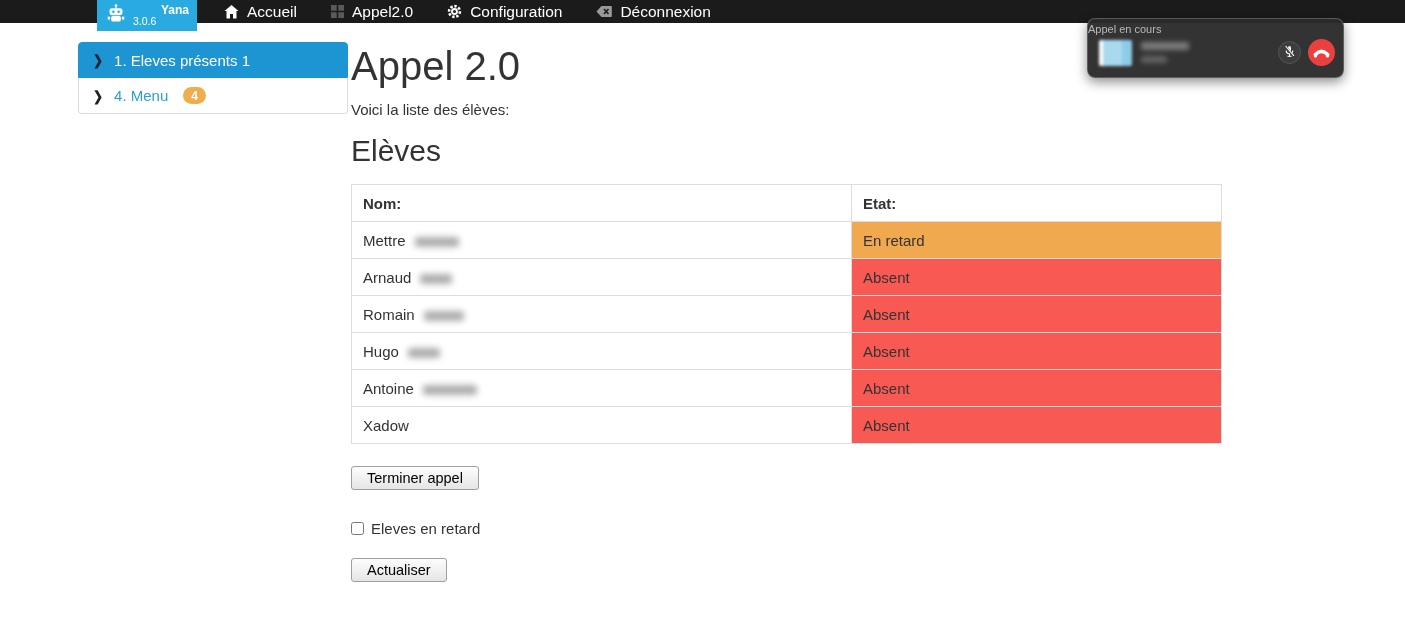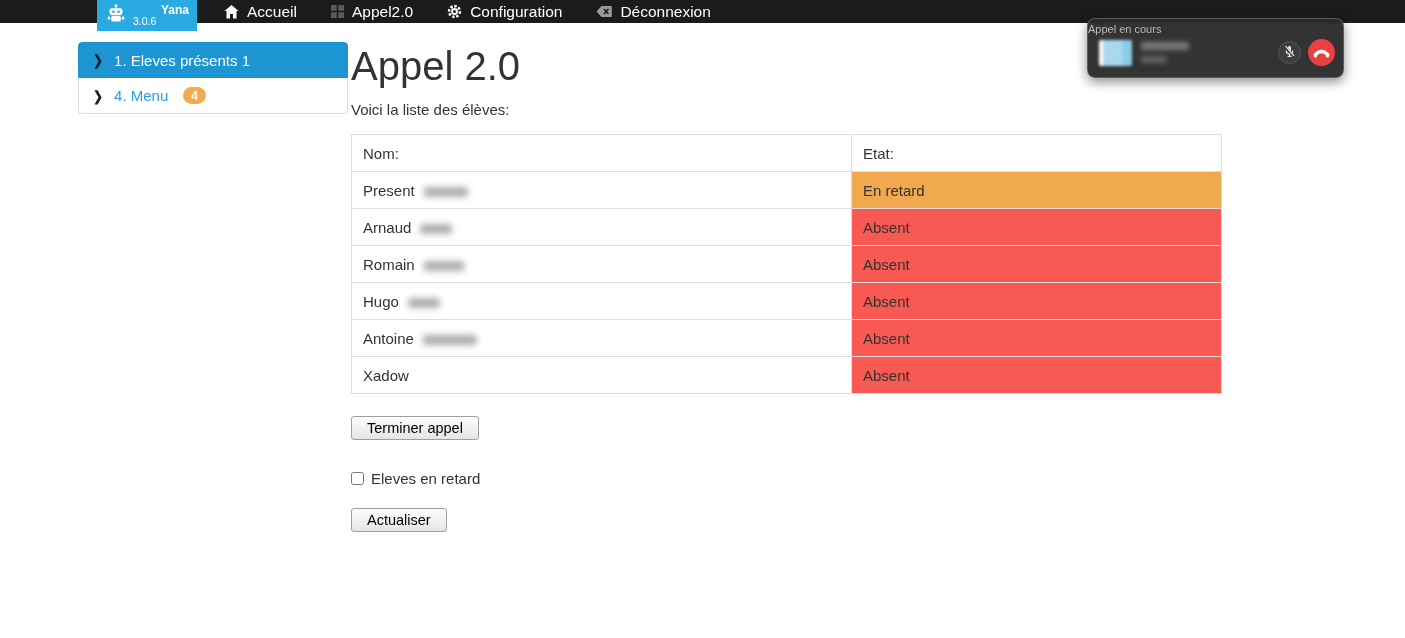--- a/index.html
+++ b/index.html
@@ -54,21 +54,21 @@
   .main { position:absolute; left:351px; top:36px; width:871px; }
   h1.page-title { font-size:40px; font-weight:300; margin:8px 0 12px; color:#333; }
   .intro { font-size:15px; margin:0 0 16px; }
   h2.section-title { font-size:30px; font-weight:300; margin:6px 0 16px; color:#333; }
 
   table.students { width:871px; border-collapse:collapse; font-size:15px; color:#333; }
   .students th, .students td {
     border:1px solid #ddd; height:37px; padding:0 11px; text-align:left;
     font-weight:normal;
   }
-  .students th { font-weight:normal;margin-top:13px; }
+  .students th { font-weight:bold;margin-top:13px; }
   .col-etat { width:370px; }
   td[data-status="warning"] { background:#f0a94e; }
   td[data-status="danger"]  { background:#f95953; }
   td[data-status="success"] { background:#83f292; }
 
   .redact {
     display:inline-block; height:10px; background:#999; border-radius:3px;
     filter:blur(3px); vertical-align:middle; margin-left:9px; opacity:.8;
   }
 
@@ -175,31 +175,32 @@
   <div class="side-item normal">
     <span class="chev">❯</span>
     <span>4. Menu</span>
     <span class="badge">4</span>
   </div>
 </div>
 
 <div class="main">
   <h1 class="page-title">Appel 2.0</h1>
   <p class="intro">Voici la liste des élèves:</p>
+  <h2 class="section-title">Elèves</h2>
 
   <table class="students">
     <thead>
       <tr>
         <th>Nom:</th>
         <th class="col-etat">Etat:</th>
       </tr>
     </thead>
     <tbody>
       <tr>
-        <td><span>Present</span><span class="redact" style="width: 44px;"></span></td>
+        <td><span>Mettre</span><span class="redact" style="width: 44px;"></span></td>
         <td data-status="warning">En retard</td>
       </tr>
       <tr>
         <td><span>Arnaud</span><span class="redact" style="width: 32px;"></span></td>
         <td data-status="danger">Absent</td>
       </tr>
       <tr>
         <td><span>Romain</span><span class="redact" style="width: 40px;"></span></td>
         <td data-status="danger">Absent</td>
       </tr>

